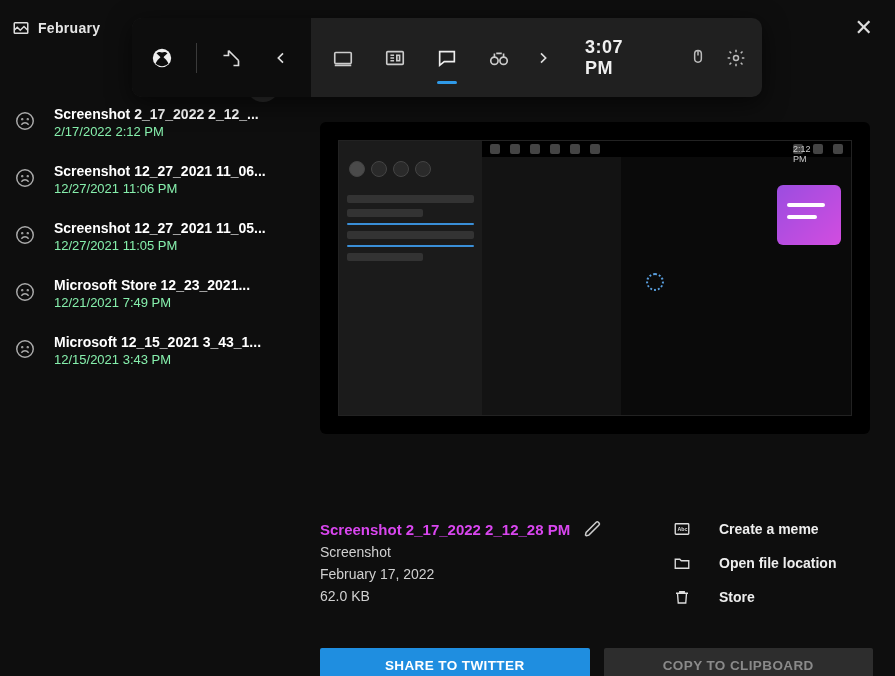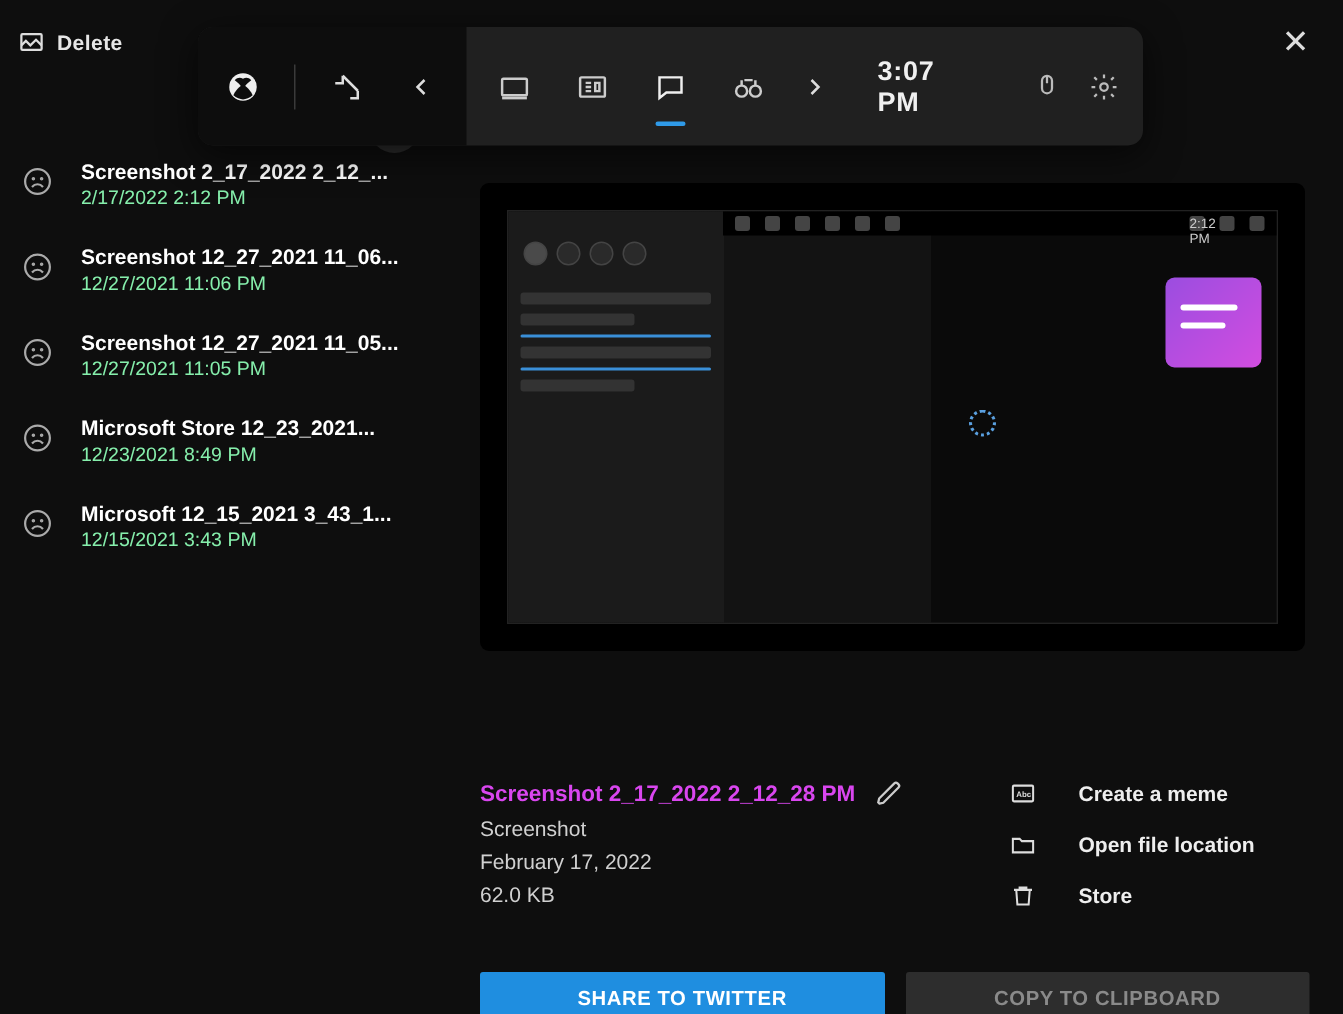--- a/index.html
+++ b/index.html
@@ -85,21 +85,21 @@
 </style>
 </head>
 <body>
 
 <div class="titlebar">
   <div class="gal-label">
     <svg width="18" height="18" viewBox="0 0 24 24" fill="none" stroke="#ddd" stroke-width="2">
         <rect x="3" y="5" width="18" height="14" rx="1"></rect>
         <path d="M3 15l4-4 4 4 5-5 5 5"></path>
       </svg>
-    <span>Delete</span>
+    <span>February</span>
   </div>
   <div class="close-x">✕</div>
 </div>
 
 <div class="circ-btn">
   <svg width="14" height="14" viewBox="0 0 24 24" fill="none" stroke="#ccc" stroke-width="2">
       <path d="M7 14l5-5 5 5"></path>
     </svg>
 </div>
 
@@ -143,21 +143,21 @@
     </div>
     <div class="capture-row">
       <svg class="face-icn" viewBox="0 0 24 24" fill="none" stroke="#aaa" stroke-width="1.6">
           <circle cx="12" cy="12" r="9"></circle>
           <circle cx="9" cy="10" r="0.5" fill="#aaa"></circle>
           <circle cx="15" cy="10" r="0.5" fill="#aaa"></circle>
           <path d="M8 16c1.2-1.4 2.6-2 4-2s2.8.6 4 2"></path>
         </svg>
       <div class="cap-texts">
           <div class="cap-name">Microsoft Store 12_23_2021...</div>
-          <div class="cap-date">12/23/2021 8:49 PM</div>
+          <div class="cap-date">12/21/2021 7:49 PM</div>
         </div>
     </div>
     <div class="capture-row">
       <svg class="face-icn" viewBox="0 0 24 24" fill="none" stroke="#aaa" stroke-width="1.6">
           <circle cx="12" cy="12" r="9"></circle>
           <circle cx="9" cy="10" r="0.5" fill="#aaa"></circle>
           <circle cx="15" cy="10" r="0.5" fill="#aaa"></circle>
           <path d="M8 16c1.2-1.4 2.6-2 4-2s2.8.6 4 2"></path>
         </svg>
       <div class="cap-texts">

